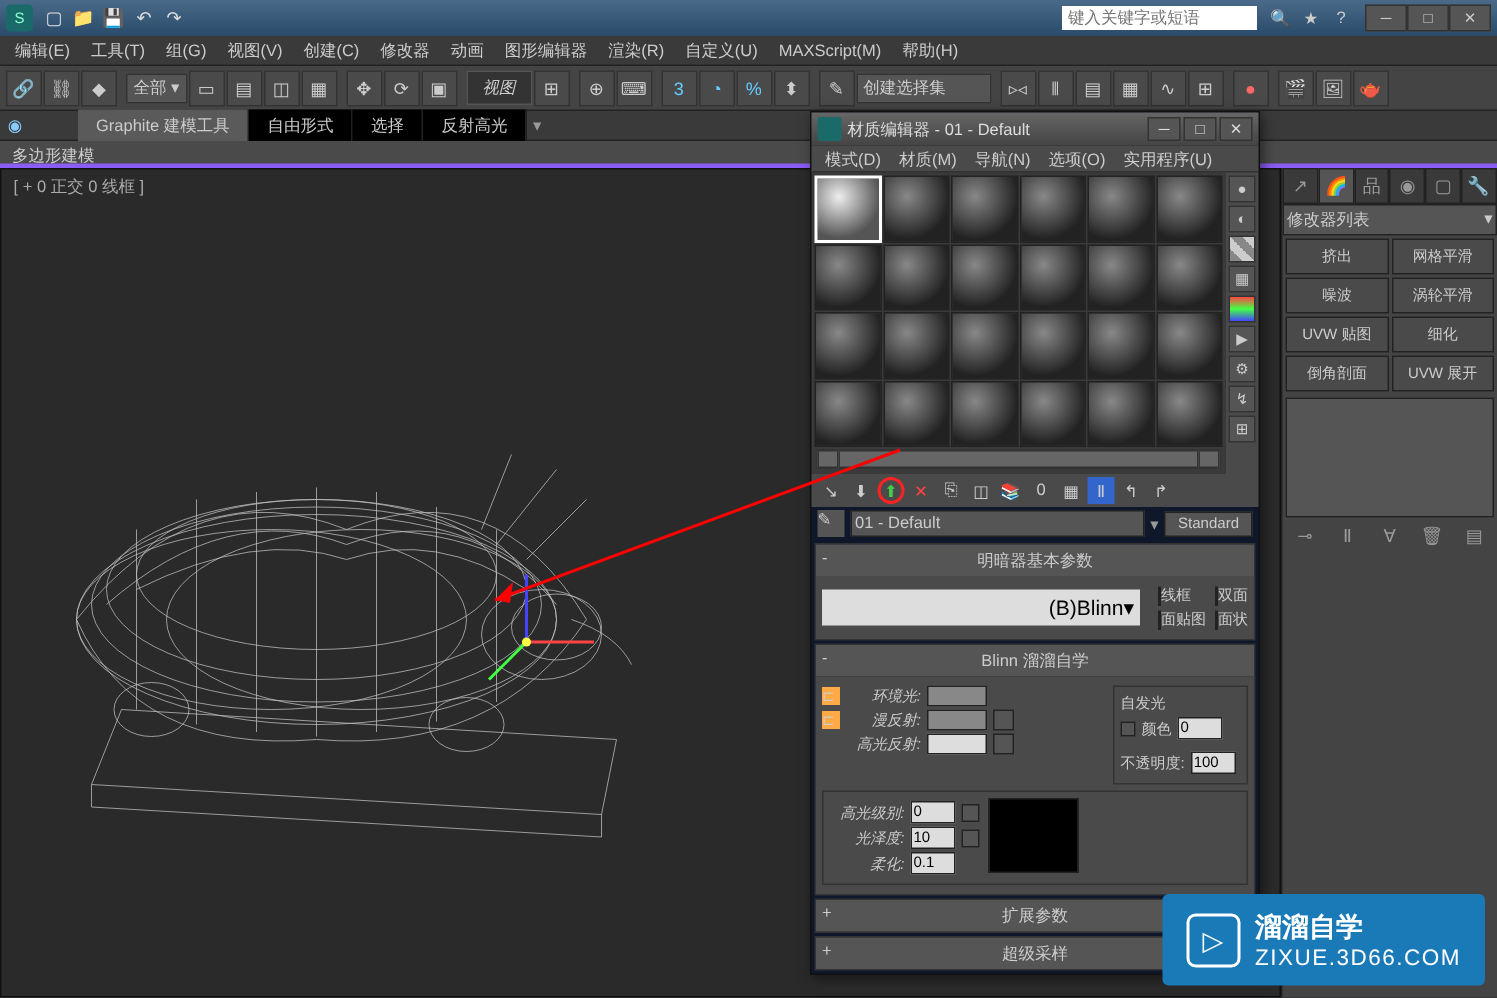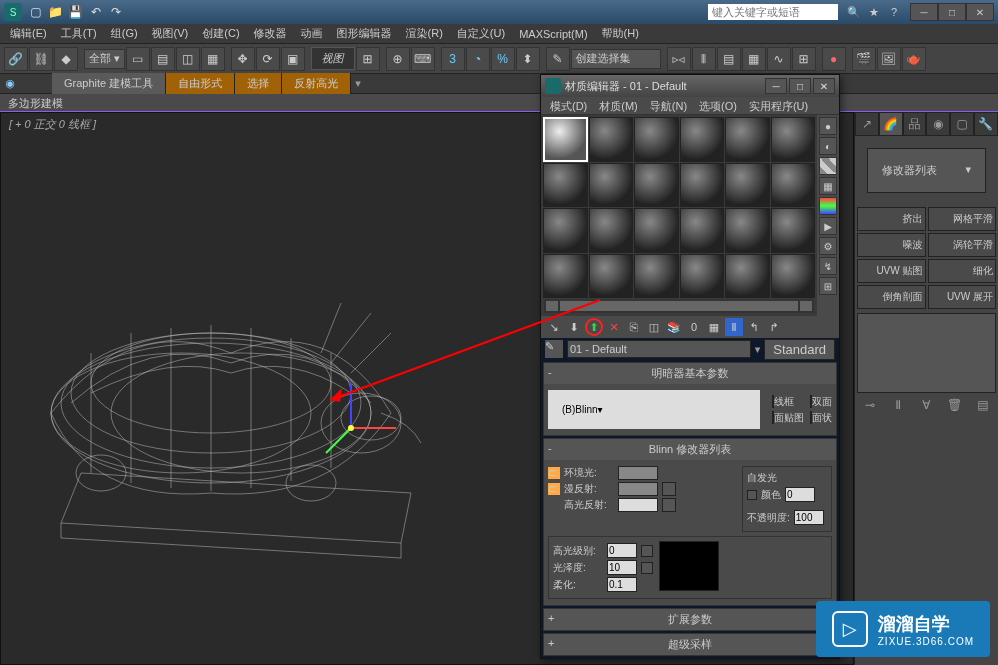--- a/index.html
+++ b/index.html
@@ -24,40 +24,40 @@
 
 
 .toolbar { height: 30px; background: #444; display: flex; align-items: center; padding: 0 4px; gap: 1px; border-bottom:1px solid #222;}
 .tbtn { width: 24px; height: 24px; background: #4a4a4a; border: 1px solid #333; display:flex;align-items:center;justify-content:center;color:#ccc;font-size:12px;cursor:pointer;}
 .tsep{width:4px;}
 .tdrop{background:#555;border:1px solid #333;color:#ccc;padding:2px 4px;font-size:11px;display:flex;align-items:center;gap:20px;height:20px;}
 .toolbar .viewlbl{background:#333;padding:3px 10px;border:1px solid #555;font-size:11px;font-style:italic;}
 
 
 .ribbon{height:20px;background:#3a3a3a;display:flex;align-items:center;border-bottom:1px solid #222;}
-.rtab{padding:3px 12px;background:#a16207;color:#ccc;font-size:11px;border-right:1px solid #222;}
+.rtab{padding:3px 12px;background:#000000;color:#ccc;font-size:11px;border-right:1px solid #222;}
 .rtab.active{background:#5a5a5a;margin-left:32px;}
-.subribbon{height:18px;background:#4a4a4a;padding:2px 8px;font-size:11px;color:#ccc;border-bottom:1px solid #8b5cf6;}
+.subribbon{height:18px;background:#4a4a4a;padding:2px 8px;font-size:11px;color:#ccc;border-bottom:3px solid #8b5cf6;}
 
 
 .main{display:flex;height:calc(665px - 24px - 20px - 30px - 20px - 18px);}
 .viewport{flex:1;background:#2a2a2a;position:relative;border:1px solid #111;}
-.vplabel{position:absolute;top:4px;left:8px;color:#aaa;font-size:11px;font-style:italic;}
+.vplabel{position:absolute;top:4px;left:8px;color:#aaa;font-size:11px;}
 .wireframe{position:absolute;top:100px;left:30px;width:400px;height:350px;}
 
 
 .cmdpanel{width:144px;background:#444;border-left:1px solid #222;display:flex;flex-direction:column;}
 .cmdtabs{display:flex;height:24px;background:#3a3a3a;}
 .cmdtabs div{flex:1;border:1px solid #222;display:flex;align-items:center;justify-content:center;font-size:12px;color:#999;cursor:pointer;}
 .cmdtabs div.active{background:#555;color:#fc8;}
 .colorrow{display:flex;align-items:center;padding:2px;gap:2px;}
 .colorrow input{flex:1;background:#555;border:1px solid #222;color:#ccc;padding:2px;font-size:11px;}
-.moddrop{margin:12px;background:#555;border:1px solid #222;color:#ccc;padding:14px;font-size:11px;display:flex;justify-content:space-between;}
+.moddrop{margin:0;background:#555;border:1px solid #222;color:#ccc;padding:2px;font-size:11px;display:flex;justify-content:space-between;}
 .modbtns{display:grid;grid-template-columns:1fr 1fr;gap:2px;padding:2px;}
-.modbtns button{background:#4a4a4a;border:1px solid #222;color:#ccc;font-size:10px;padding:4px 2px;cursor:pointer;text-align:right;}
+.modbtns button{background:#4a4a4a;border:1px solid #222;color:#ccc;font-size:10px;padding:4px 2px;cursor:pointer;}
 .stackarea{margin:2px;height:80px;background:#555;border:1px solid #222;}
 .stackicons{display:flex;gap:2px;padding:2px;justify-content:space-around;}
 .stackicons span{width:16px;height:16px;display:flex;align-items:center;justify-content:center;color:#999;font-size:12px;}
 
 
 .mateditor{position:absolute;left:540px;top:74px;width:300px;background:#0f172a;border:1px solid #111;box-shadow:2px 2px 8px rgba(0,0,0,.5);z-index:50;}
 .mattitle{height:22px;background:linear-gradient(#666,#444);display:flex;align-items:center;padding:0 4px;color:#ddd;font-size:11px;}
 .mattitle .mlogo{width:16px;height:16px;background:#1a6a6a;border-radius:2px;margin-right:4px;}
 .mattitle .mwbtns{margin-left:auto;display:flex;gap:2px;}
 .mattitle .mwbtns div{width:22px;height:16px;background:#555;border:1px solid #333;display:flex;align-items:center;justify-content:center;font-size:10px;}
@@ -71,43 +71,43 @@
 .slotsidebar{width:22px;background:#4a4a4a;display:flex;flex-direction:column;gap:2px;padding:2px;}
 .slotsidebar div{width:18px;height:18px;background:#555;border:1px solid #333;display:flex;align-items:center;justify-content:center;font-size:10px;color:#ccc;}
 .slotscroll{height:14px;background:#555;border:1px solid #333;margin:1px;display:flex;}
 .slotscroll div{width:14px;background:#666;border:1px solid #333;}
 .mattoolbar{height:22px;display:flex;align-items:center;gap:2px;padding:0 4px;background:#4a4a4a;}
 .mtb{width:18px;height:18px;display:flex;align-items:center;justify-content:center;font-size:11px;color:#ccc;cursor:pointer;}
 .mtb.hl{border:2px solid #f22;border-radius:50%;padding:2px;}
 .matname{height:22px;display:flex;align-items:center;gap:4px;padding:0 4px;}
 .matname .picker{width:18px;height:18px;background:#555;}
 .matname input{flex:1;background:#555;border:1px solid #222;color:#ccc;padding:2px;font-size:11px;}
-.matname button{background:#555;border:1px solid #222;color:#ccc;padding:2px 8px;font-size:13px;}
+.matname button{background:#555;border:1px solid #222;color:#ccc;padding:2px 8px;font-size:10px;}
 .rollout{border:1px solid #333;margin:2px;}
 .rollhdr{background:#555;padding:3px;text-align:center;font-size:11px;color:#ccc;display:flex;justify-content:center;position:relative;}
 .rollhdr .plus{position:absolute;left:4px;}
 .rollbody{padding:4px;background:#4a4a4a;font-size:10px;}
 .paramrow{display:flex;align-items:center;gap:4px;margin:2px 0;}
-.paramrow label{min-width:50px;text-align:left;color:#ccc;}
+.paramrow label{min-width:50px;text-align:right;color:#ccc;font-style:italic;}
 .swatch{width:40px;height:14px;background:#888;border:1px solid #222;}
 .swatch.black{background:#000;width:30px;height:30px;}
 .spinner{width:30px;background:#ddd;border:1px solid #222;color:#000;padding:1px;font-size:10px;}
 .chk{width:10px;height:10px;border:1px solid #222;background:#555;}
-.shaderdrop{background:#ddd;color:#000;padding:14px;flex:1;font-size:10px;display:flex;justify-content:flex-start;}
+.shaderdrop{background:#ddd;color:#000;padding:4px;flex:1;font-size:14px;display:flex;justify-content:flex-end;}
 .groupbox{border:1px solid #333;padding:4px;margin:2px 0;}
 .groupbox .gt{font-size:10px;color:#ccc;margin-bottom:2px;}
 
 
 .arrow{position:absolute;z-index:60;pointer-events:none;}
 
 
 .watermark{position:absolute;right:8px;bottom:8px;background:#1a7ab8;color:#fff;padding:10px 16px;border-radius:4px;display:flex;align-items:center;gap:10px;z-index:100;}
 .watermark .wicon{width:36px;height:36px;border:2px solid #fff;border-radius:6px;display:flex;align-items:center;justify-content:center;font-size:18px;}
 .watermark .wtxt .l1{font-size:18px;font-weight:bold;}
-.watermark .wtxt .l2{font-size:10px;letter-spacing:1px;}
+.watermark .wtxt .l2{font-size:15px;letter-spacing:1px;}
 </style>
 </head>
 <body>
 
 <div class="titlebar">
   <div class="logo">S</div>
   <div class="qat">
     <span>▢</span>
     <span>📁</span>
     <span>💾</span>
@@ -369,21 +369,21 @@
           <span><span class="chk"></span> <span>面贴图</span></span>
           <span><span class="chk"></span> <span>面状</span></span>
         </div>
       </div>
     </div>
   </div>
 
   <div class="rollout">
     <div class="rollhdr">
         <span class="plus">-</span>
-        <span>Blinn 修改器列表</span>
+        <span>Blinn 溜溜自学</span>
       </div>
     <div class="rollbody">
       <div style="display:flex;gap:6px">
         <div style="flex:1">
           <div class="paramrow">
               <span style="background:#fa4;width:12px;height:12px">⊏</span>
               <label>环境光:</label>
               <div class="swatch" style="background:#888"></div>
             </div>
           <div class="paramrow">

